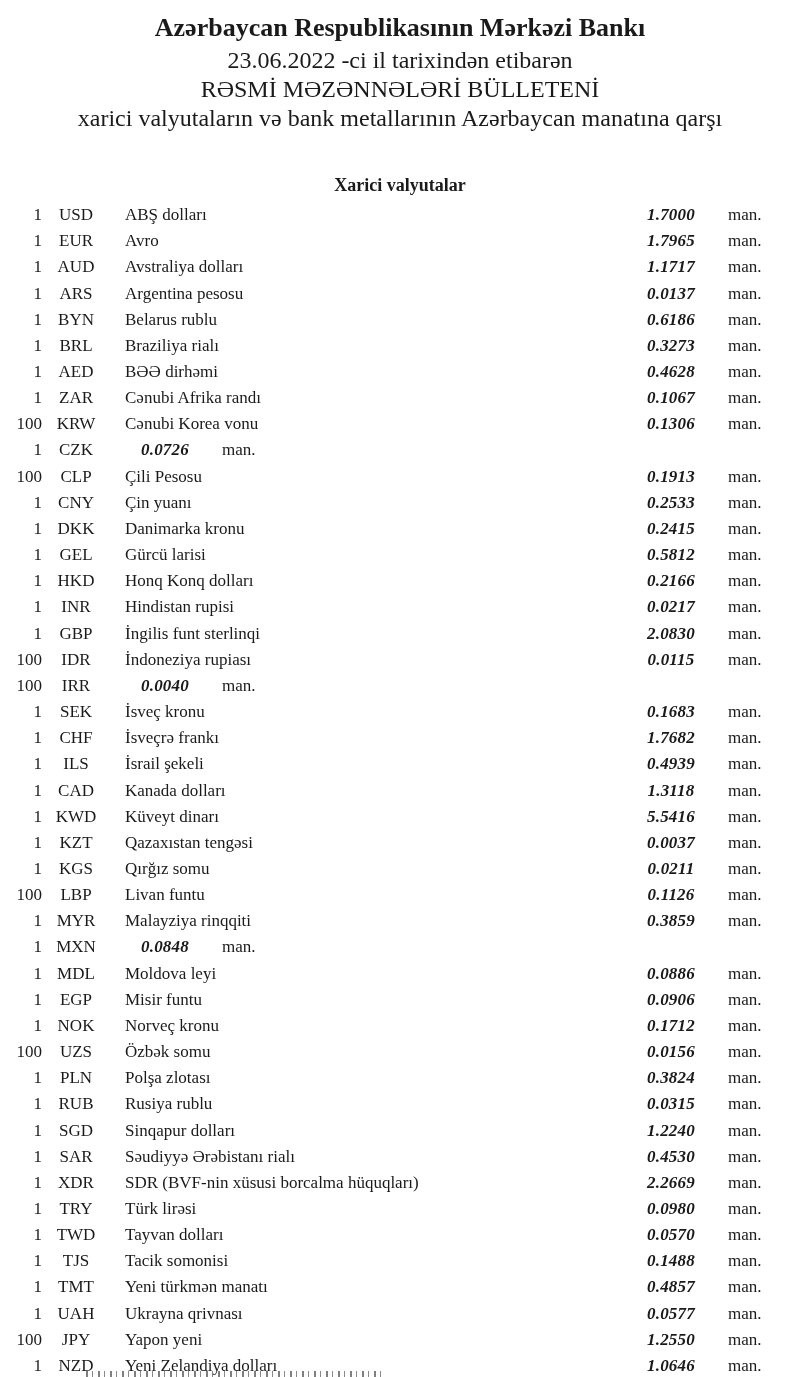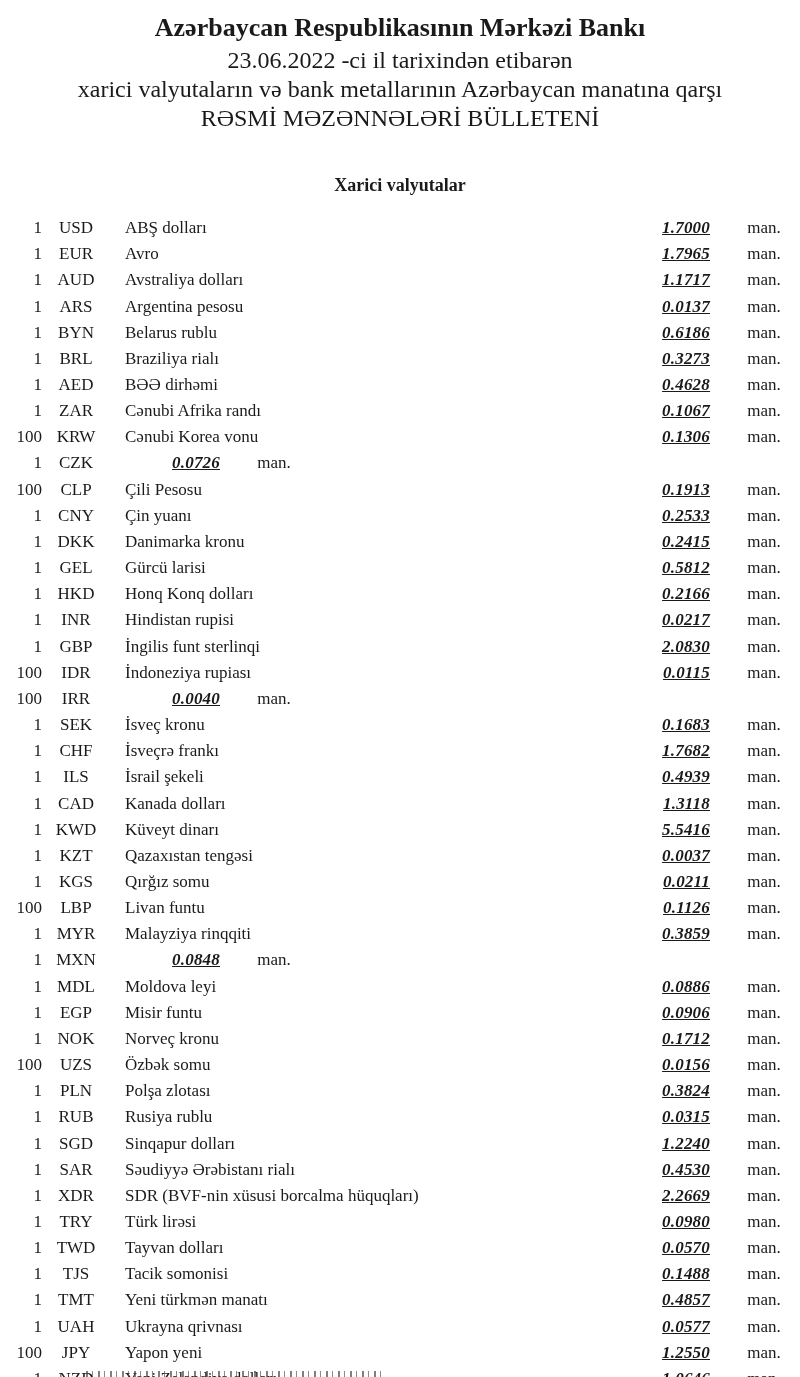--- a/index.html
+++ b/index.html
@@ -29,21 +29,21 @@
     font-size: 24px;
     font-weight: normal;
     line-height: 29px;
   }
   .section-title {
     text-align: center;
     font-size: 18px;
     font-weight: bold;
     line-height: 22px;
     margin-top: 41px;
-    margin-bottom: 19px;
+    margin-bottom: 6px;
   }
   .rates-table {
     width: 800px;
   }
   .row {
     display: flex;
     align-items: center;
     height: 26.17px;
     font-size: 17px;
   }
@@ -59,31 +59,30 @@
   }
   .cell-name {
     flex: 1 1 auto;
     text-align: left;
     white-space: nowrap;
     overflow: hidden;
     margin-left: 15px;
   }
   .cell-rate {
     width: 110px;
-    text-align: right;
+    text-align: center;
     font-weight: bold;
     font-style: italic;
     flex: 0 0 auto;
-    margin-right: 18px;
+    margin-right: 2px;
     letter-spacing: 0.2px;
-    text-decoration: underline;
   }
   .cell-unit {
     width: 72px;
-    text-align: center;
+    text-align: left;
     flex: 0 0 auto;
   }
   
   .clipped-row-fragment {
     position: absolute;
     left: 86px;
     top: 1371px;
     width: 300px;
     height: 6px;
     background: repeating-linear-gradient(90deg,
@@ -93,22 +92,22 @@
       transparent 7px, transparent 12px);
     opacity: 0.65;
   }
 </style>
 </head>
 <body>
 
 <div class="header">
   <div class="main-title">Azərbaycan Respublikasının Mərkəzi Bankı</div>
   <div class="header-line">23.06.2022 -ci il tarixindən etibarən</div>
+  <div class="header-line">RƏSMİ MƏZƏNNƏLƏRİ BÜLLETENİ</div>
   <div class="header-line">xarici valyutaların və bank metallarının Azərbaycan manatına qarşı</div>
-  <div class="header-line">RƏSMİ MƏZƏNNƏLƏRİ BÜLLETENİ</div>
 </div>
 
 <div class="section-title">Xarici valyutalar</div>
 
 <div class="rates-table">
     <div class="row">
       <span class="cell-qty">1</span>
       <span class="cell-code">USD</span>
       <span class="cell-name">ABŞ dolları</span>
       <span class="cell-rate">1.7000</span>

